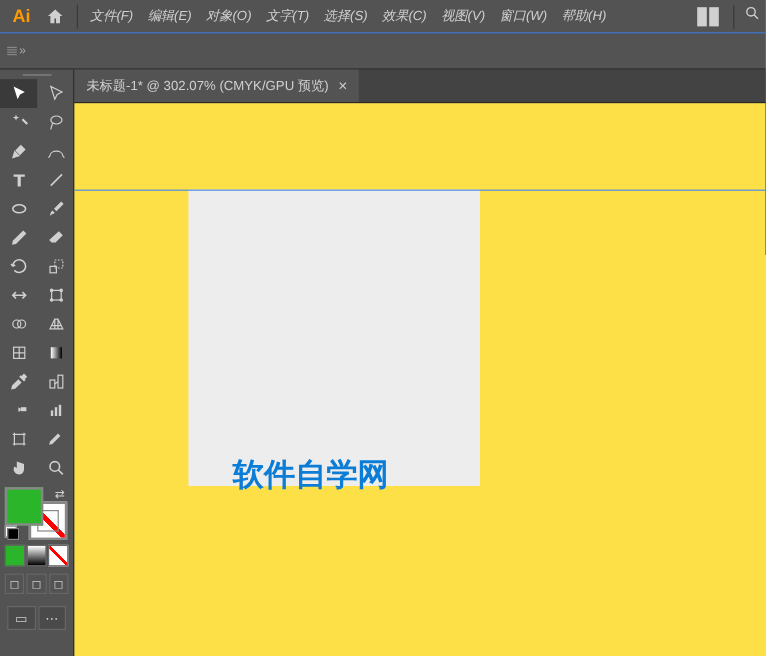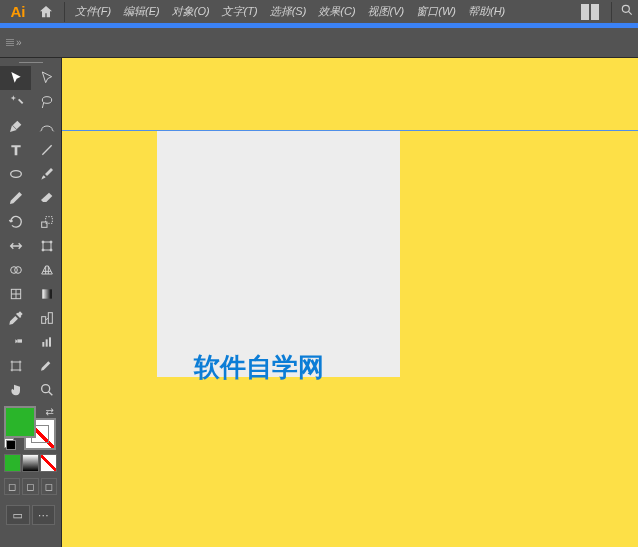--- a/index.html
+++ b/index.html
@@ -1,18 +1,18 @@
 <!DOCTYPE html>
 <html><head>
 <meta charset="utf-8">
 <style>
 * { margin: 0; padding: 0; box-sizing: border-box; }
 body { font-family: "Microsoft YaHei", Arial, sans-serif; background: #323232; width: 638px; height: 547px; overflow: hidden; }
 
-.topbar { height: 28px; background: #535353; display: flex; align-items: center; padding: 0 4px; border-bottom: 5px solid #3b82f6; }
+.topbar { height: 28px; background: #535353; display: flex; align-items: center; padding: 0 4px; border-bottom: 1px solid #3b82f6; }
 .logo { width: 28px; height: 28px; display: flex; align-items: center; justify-content: center; color: #ff9a00; font-weight: bold; font-size: 15px; font-family: Arial; }
 .home-icon { width: 28px; height: 28px; display: flex; align-items: center; justify-content: center; color: #d0d0d0; cursor: pointer; }
 .top-divider { width: 1px; height: 20px; background: #3a3a3a; margin: 0 4px; }
 .menu-item { color: #d0d0d0; font-size: 11px; padding: 0 6px; cursor: pointer; white-space: nowrap; font-style: italic; }
 .right-controls { margin-left: auto; display: flex; align-items: center; gap: 4px; }
 .view-switch { width: 22px; height: 16px; display: flex; gap: 2px; cursor: pointer; }
 .view-switch span { width: 8px; height: 16px; background: #d0d0d0; }
 .search-top { color: #d0d0d0; cursor: pointer; }
 
 .control-bar { height: 30px; background: #535353; border-bottom: 1px solid #2a2a2a; display: flex; align-items: center; padding-left: 6px; }
@@ -298,19 +298,25 @@
         <div class="draw-btn">◻</div>
       </div>
       <div class="bottom-btns">
         <div class="bottom-btn">▭</div>
         <div class="bottom-btn">⋯</div>
       </div>
     </div>
   </div>
 
   <div class="canvas-area">
+    <div class="tab-bar">
+      <div class="tab">
+        <span>未标题-1* @ 302.07% (CMYK/GPU 预览)</span>
+        <span class="tab-close">×</span>
+      </div>
+    </div>
     <div class="viewport">
       <div class="artboard"></div>
       <div class="guide-h"></div>
       <div class="wm-big">软件自学网</div>
     </div>
   </div>
 </div>
 
 </body></html>

